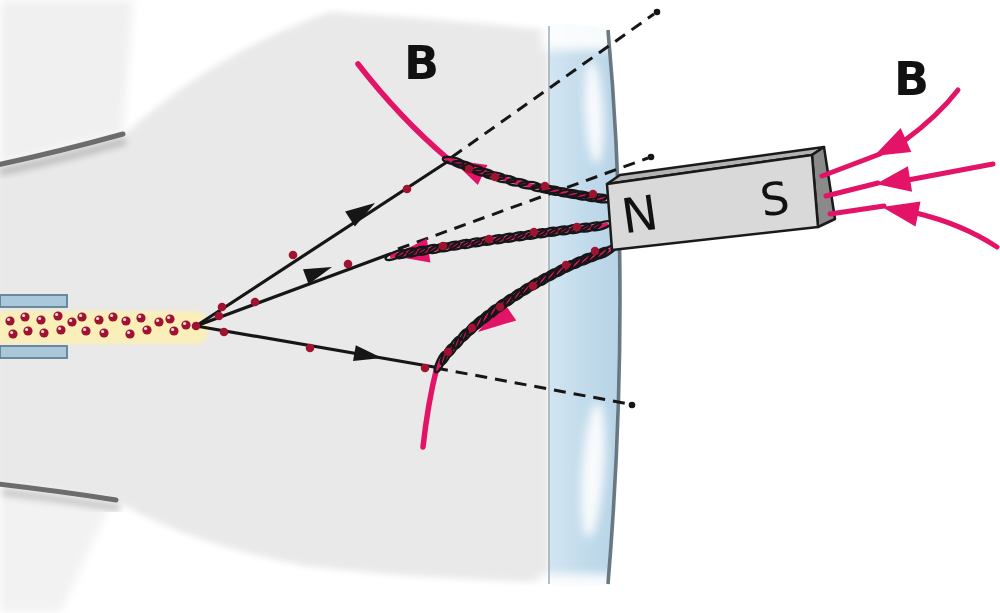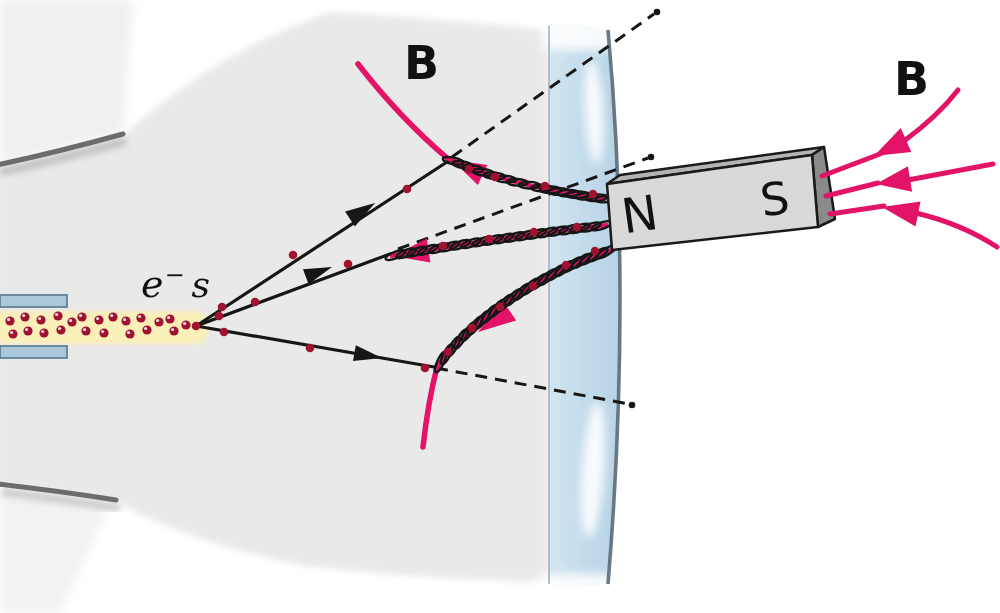--- a/index.html
+++ b/index.html
@@ -235,17 +235,16 @@
     <path d="M 908 180 L 993 164"></path>
     <path d="M 916 213 Q 962 224 997 247"></path>
   </g>
   <polygon points="874,156 900.7,128.1 911.3,151.9" fill="#e31368"></polygon>
   <polygon points="876,184 912.1,191.8 907.9,166.2" fill="#e31368"></polygon>
   <polygon points="882,207 915.5,226.6 920.5,201.4" fill="#e31368"></polygon>
 </svg>
 
 <div class="lbl lbl-B" style="left:404px;top:36px;">B</div>
 <div class="lbl lbl-B" style="left:894px;top:52px;">B</div>
-<div class="lbl lbl-es" style="left:141px;top:261px;"><span>e</span><sup>−</sup><span class="s">s</span></div>
 <div class="lbl lbl-pole" style="left:618px;top:189px;font-size:48px;">N</div>
 <div class="lbl lbl-pole" style="left:757px;top:175px;font-size:45px;">S</div>
 
 </div>
 
 </body></html>

